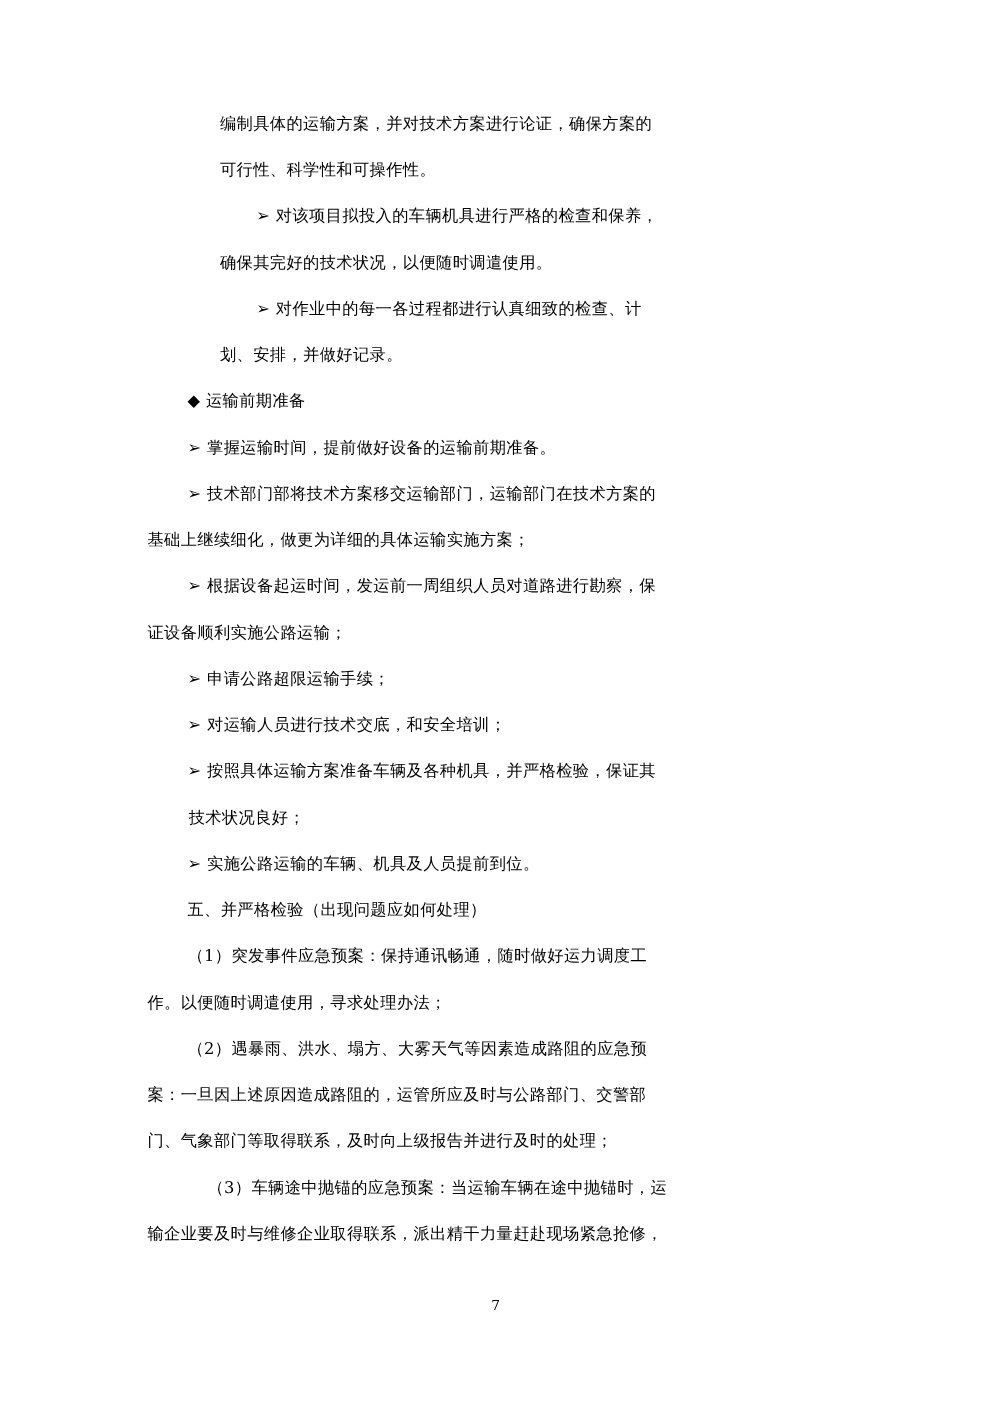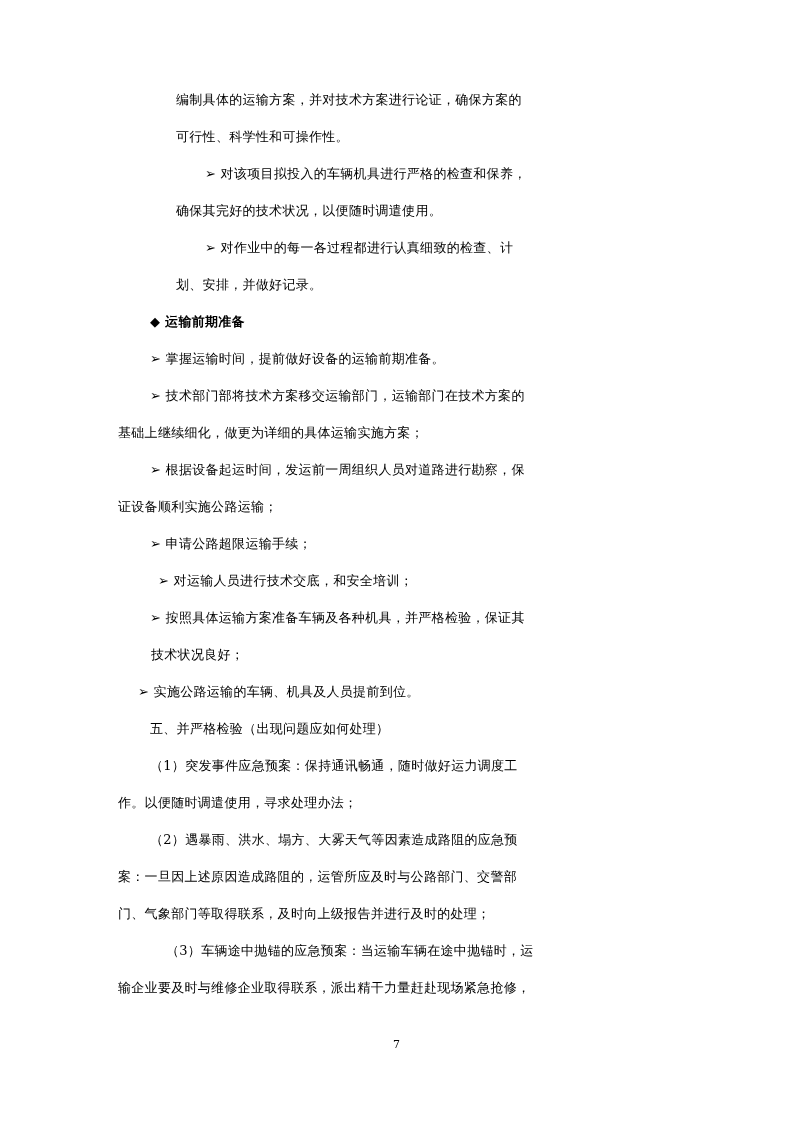--- a/index.html
+++ b/index.html
@@ -1,42 +1,42 @@
 <!DOCTYPE html>
 <html><head>
 <meta charset="utf-8">
 <style>
   html, body { margin:0; padding:0; background:#ffffff; }
   body { width:793px; height:1122px; position:relative; overflow:hidden;
          font-family:"DejaVu Serif","Liberation Serif",serif; color:#000; }
   .line { position:absolute; font-size:13px; line-height:20px; white-space:nowrap; letter-spacing:0.3px; }
-  .bold { font-weight:bold; font-family:"DejaVu Sans","Liberation Sans",sans-serif; }
+  .bold { font-weight:normal; font-family:"DejaVu Sans","Liberation Sans",sans-serif; }
   .pnum { position:absolute; left:0; width:793px; text-align:center; top:1038px; font-size:11px; }
 </style>
 </head>
 <body>
 
 <div id="page">
     <div class="line" style="left: 176px; top: 90px;">编制具体的运输方案，并对技术方案进行论证，确保方案的</div>
     <div class="line" style="left: 176px; top: 127px;">可行性、科学性和可操作性。</div>
     <div class="line" style="left: 205px; top: 164px;">➢    对该项目拟投入的车辆机具进行严格的检查和保养，</div>
     <div class="line" style="left: 176px; top: 201px;">确保其完好的技术状况，以便随时调遣使用。</div>
     <div class="line" style="left: 205px; top: 238px; text-align: center;">➢    对作业中的每一各过程都进行认真细致的检查、计</div>
     <div class="line" style="left: 176px; top: 275px;">划、安排，并做好记录。</div>
     <div class="line bold" style="left: 150px; top: 312px;">◆  运输前期准备</div>
     <div class="line" style="left: 150px; top: 349px;">➢ 掌握运输时间，提前做好设备的运输前期准备。</div>
     <div class="line" style="left: 150px; top: 386px;">➢ 技术部门部将技术方案移交运输部门，运输部门在技术方案的</div>
     <div class="line" style="left: 118px; top: 423px;">基础上继续细化，做更为详细的具体运输实施方案；</div>
     <div class="line" style="left: 150px; top: 460px;">➢ 根据设备起运时间，发运前一周组织人员对道路进行勘察，保</div>
     <div class="line" style="left: 118px; top: 497px;">证设备顺利实施公路运输；</div>
     <div class="line" style="left: 150px; top: 534px;">➢ 申请公路超限运输手续；</div>
-    <div class="line" style="left: 158px; top: 571px;">➢ 对运输人员进行技术交底，和安全培训；</div>
+    <div class="line" style="left: 150px; top: 571px;">➢ 对运输人员进行技术交底，和安全培训；</div>
     <div class="line" style="left: 150px; top: 608px;">➢ 按照具体运输方案准备车辆及各种机具，并严格检验，保证其</div>
     <div class="line" style="left: 118px; top: 645px; margin-left: 33px;">技术状况良好；</div>
-    <div class="line" style="left: 138px; top: 682px;">➢ 实施公路运输的车辆、机具及人员提前到位。</div>
+    <div class="line" style="left: 150px; top: 682px;">➢ 实施公路运输的车辆、机具及人员提前到位。</div>
     <div class="line" style="left: 150px; top: 719px;">五、并严格检验（出现问题应如何处理）</div>
     <div class="line" style="left: 150px; top: 756px;">（1）突发事件应急预案：保持通讯畅通，随时做好运力调度工</div>
     <div class="line" style="left: 118px; top: 793px;">作。以便随时调遣使用，寻求处理办法；</div>
     <div class="line" style="left: 150px; top: 830px;">（2）遇暴雨、洪水、塌方、大雾天气等因素造成路阻的应急预</div>
     <div class="line" style="left: 118px; top: 867px;">案：一旦因上述原因造成路阻的，运管所应及时与公路部门、交警部</div>
     <div class="line" style="left: 118px; top: 904px;">门、气象部门等取得联系，及时向上级报告并进行及时的处理；</div>
     <div class="line" style="left: 150px; top: 941px; margin-left: 16px;">（3）车辆途中抛锚的应急预案：当运输车辆在途中抛锚时，运</div>
     <div class="line" style="left: 118px; top: 978px;">输企业要及时与维修企业取得联系，派出精干力量赶赴现场紧急抢修，</div>
   </div>
 <div class="pnum">7</div>

